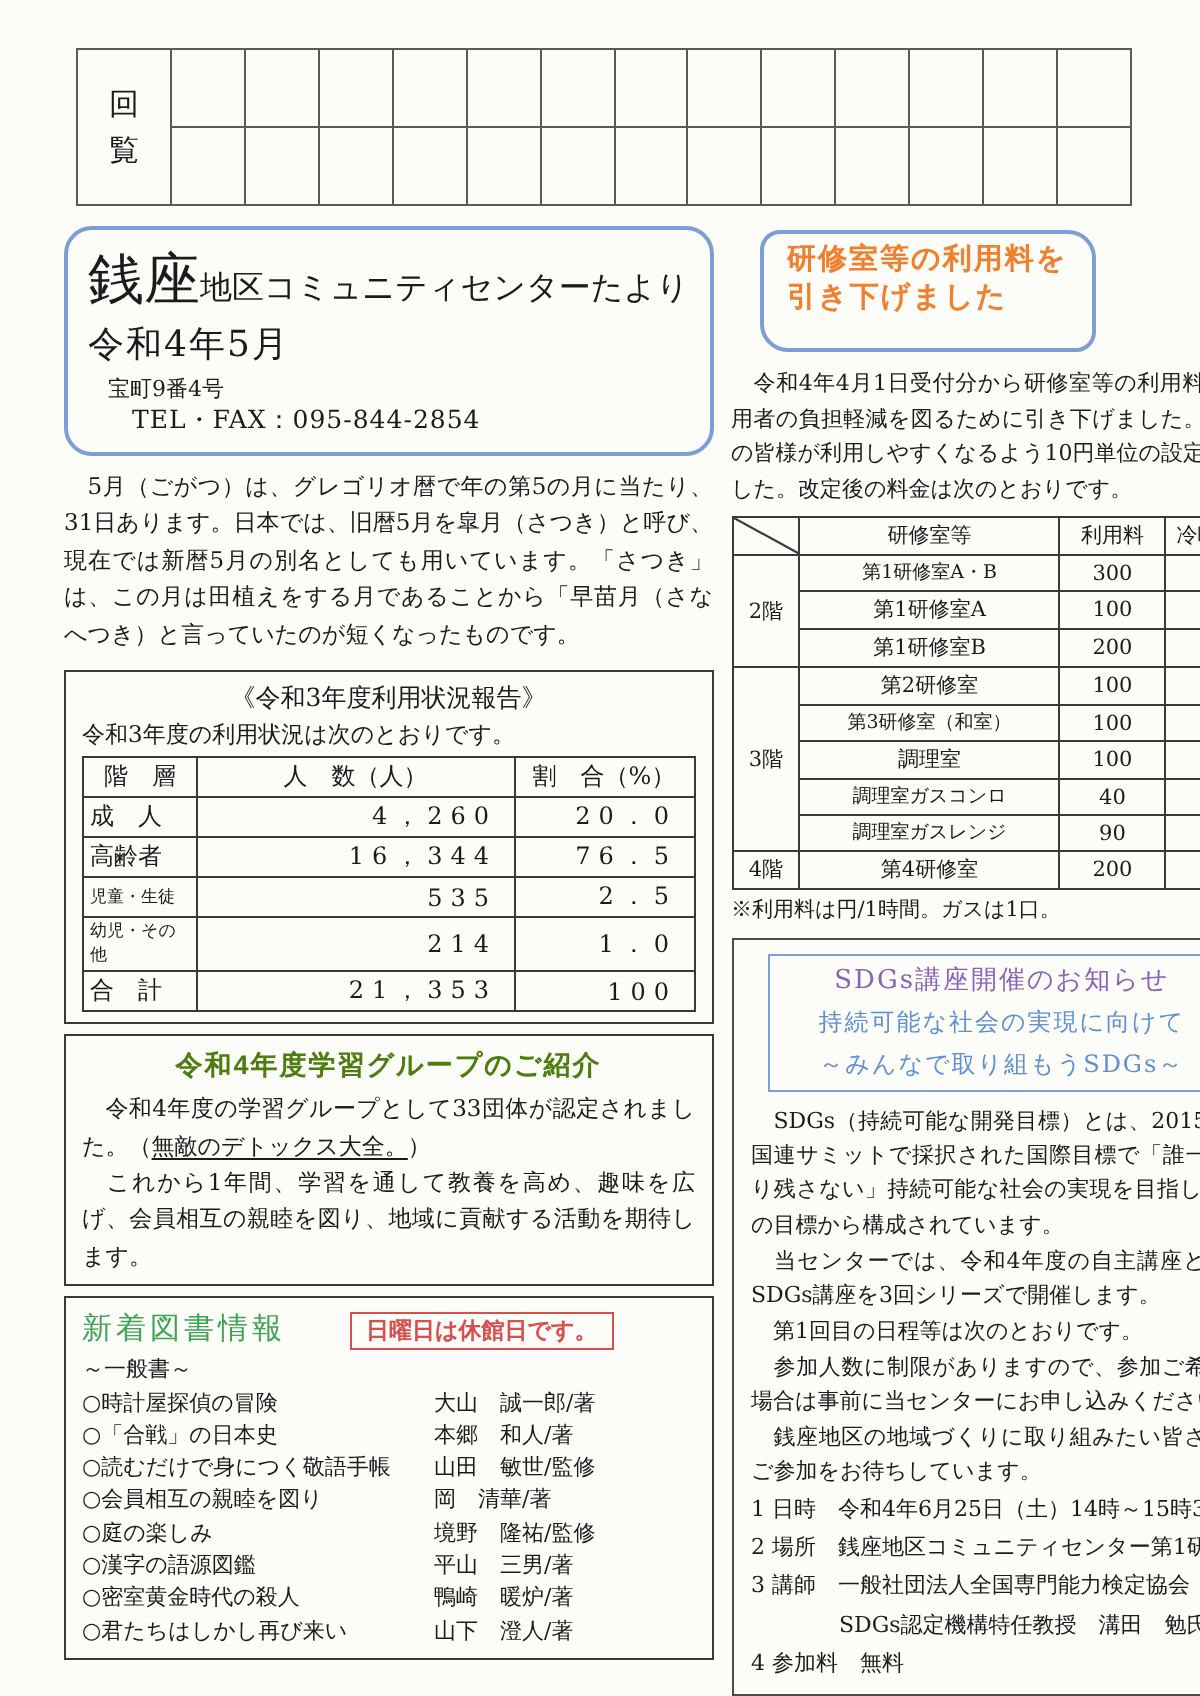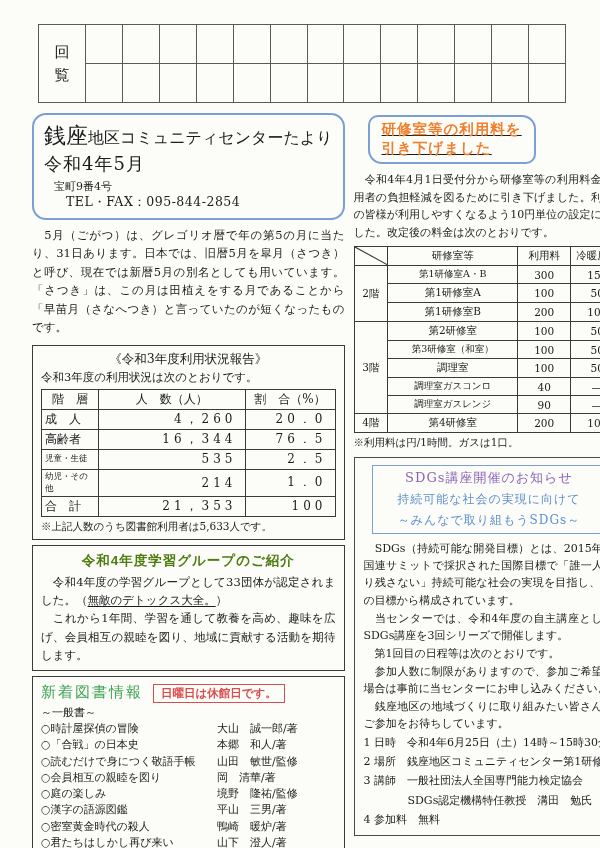--- a/index.html
+++ b/index.html
@@ -11,21 +11,21 @@
   .kairan td{border:1px solid #5a5a5a;height:36px;}
   .kairan .kairan-label{width:44px;font-size:15px;vertical-align:middle;}
   .kairan .kairan-label div{text-align:center;line-height:1.25;padding:2px 0;}
   
   .cols{display:flex;gap:9px;margin-top:10px;align-items:flex-start;}
   .col-left{flex:0 0 312px;display:flex;flex-direction:column;}
   .col-right{flex:1;display:flex;flex-direction:column;}
   
   .header-box{border:2.5px solid #7b9fd4;border-radius:14px;padding:6px 10px 7px;}
   .masthead-line{font-size:16px;white-space:nowrap;}
-  .masthead-line .big{font-size:22px;}
+  .masthead-line .big{font-size:28px;}
   .masthead-issue{font-size:18px;margin-top:1px;letter-spacing:1px;}
   .masthead-addr{font-size:11px;margin:3px 0 0 10px;}
   .masthead-tel{font-size:12.5px;margin-left:22px;letter-spacing:0.5px;}
   .body-text{font-size:11.5px;line-height:1.6;text-align:justify;margin:6px 0 4px;}
   
   .box{border:1.5px solid #3a3a3a;padding:5px 8px;margin-top:5px;background:#fcfcf9;}
   .box-title{text-align:center;font-size:12.5px;margin-bottom:1px;}
   .box-intro{font-size:11.5px;line-height:1.5;}
   .usage-table{border-collapse:collapse;width:100%;margin-top:2px;font-size:12px;}
   .usage-table th,.usage-table td{border:1px solid #3a3a3a;padding:1px 5px;font-weight:normal;}
@@ -34,30 +34,30 @@
   .usage-table .lbl.sm{font-size:8.5px;}
   .usage-table .num{text-align:right;letter-spacing:4px;padding-right:8px;}
   .usage-table .pct{width:76px;}
   .small-note{font-size:10.5px;margin-top:3px;}
   
   .lg-title{color:#4d7c0f;font-weight:bold;text-align:center;font-size:13.5px;
             font-family:"Liberation Sans","DejaVu Sans",sans-serif;letter-spacing:1px;margin:1px 0 3px;}
   .lg-p{font-size:11.5px;line-height:1.6;margin:0;text-align:justify;}
   .lg-p u{text-underline-offset:2px;}
   
-  .books-head{display:flex;align-items:flex-start;gap:10px;margin:1px 0 2px;}
+  .books-head{display:flex;align-items:flex-start;gap:32px;margin:1px 0 2px;}
   .books-title{color:#3fa355;font-size:15px;font-family:"Liberation Sans","DejaVu Sans",sans-serif;letter-spacing:2px;}
   .closed-note{color:#d94f4f;border:1.5px solid #d94f4f;font-size:11.5px;padding:1px 7px;margin-top:1px;font-weight:bold;}
   .section-label{font-size:11px;line-height:1.5;}
   .book-row{display:flex;font-size:11px;line-height:1.48;}
   .book-row .book-title{flex:0 0 176px;white-space:nowrap;overflow:hidden;}
   .book-row .book-author{white-space:nowrap;}
   
-  .bubble{border:2.5px solid #7b9fd4;border-radius:10px 14px 10px 14px;padding:3px 12px 4px;
-          width:fit-content;margin:2px 0 0 14px;background:#fcfcf9;text-decoration:underline;}
+  .bubble{border:2.5px solid #7b9fd4;border-radius:10px 14px 10px 14px;padding:3px 12px 16px;
+          width:fit-content;margin:2px 0 0 14px;background:#fcfcf9;}
   .bubble div{color:#f07f2e;font-weight:bold;font-size:14.5px;letter-spacing:1px;
           font-family:"Liberation Sans","DejaVu Sans",sans-serif;}
   .col-right .body-text{font-size:11px;margin:7px 0 3px;}
   .fee-table{border-collapse:collapse;width:100%;font-size:10.5px;margin-top:2px;}
   .fee-table th,.fee-table td{border:1px solid #3a3a3a;padding:2px 2px;text-align:center;font-weight:normal;}
   .fee-table .diag{width:25px;position:relative;padding:0;}
   .fee-table .diag svg{position:absolute;top:0;left:0;width:100%;height:100%;display:block;}
   .fee-table .room{width:110px;}
   .fee-table .room.sm{font-size:9.5px;}
   .fee-table .num{width:42px;}
@@ -162,21 +162,20 @@
                 <td class="num">214</td>
                 <td class="num pct">1．0</td>
               </tr>
               <tr>
                 <td class="lbl">合　計</td>
                 <td class="num">21，353</td>
                 <td class="num pct">100</td>
               </tr>
             </tbody>
         </table>
-        <div class="small-note">※上記人数のうち図書館利用者は5,633人です。</div>
       </div>
 
       <div class="box">
         <div class="lg-title">令和4年度学習グループのご紹介</div>
         <p class="lg-p"><span>　令和4年度の学習グループとして33団体が認定されました。（</span><u>無敵のデトックス大全。</u><span>）</span></p>
         <p class="lg-p">　これから1年間、学習を通して教養を高め、趣味を広げ、会員相互の親睦を図り、地域に貢献する活動を期待します。</p>
       </div>
 
       <div class="box books">
         <div class="books-head">

